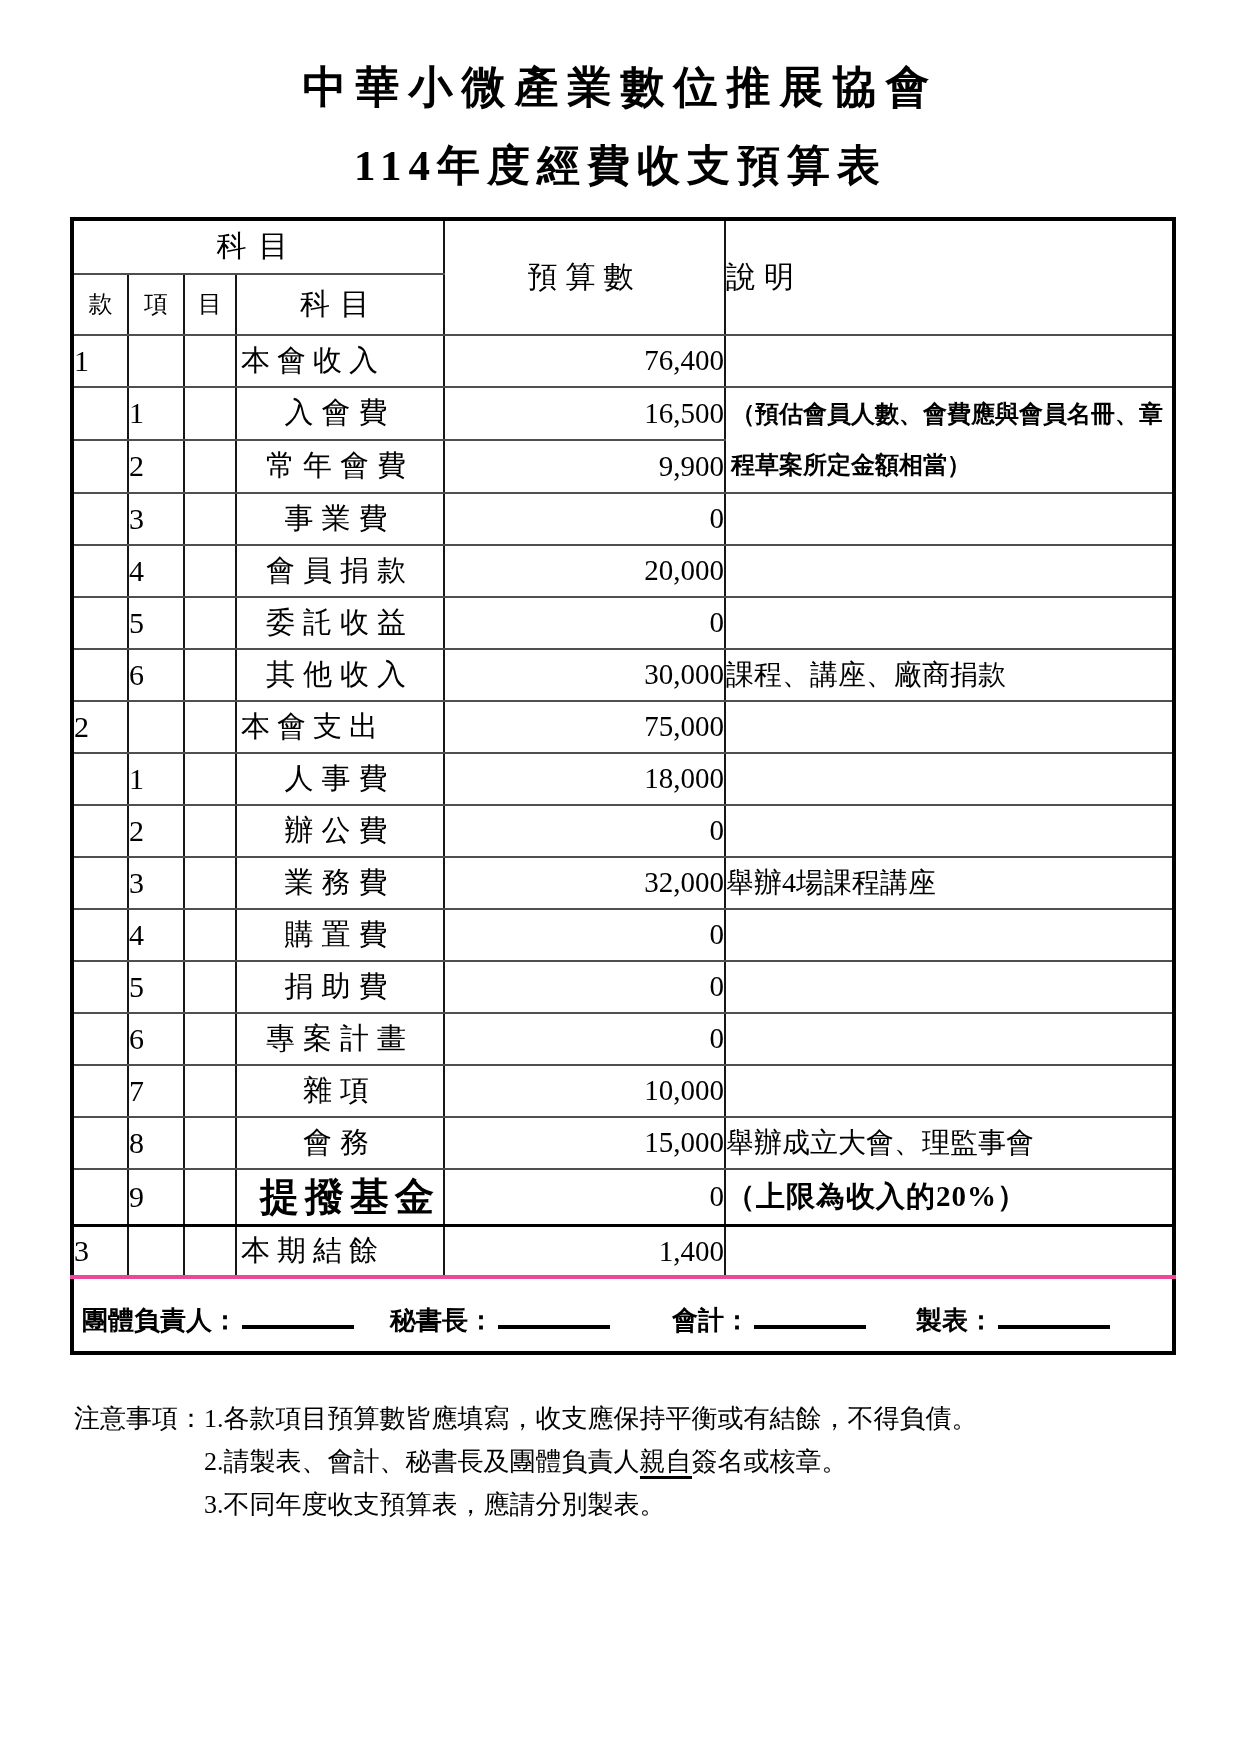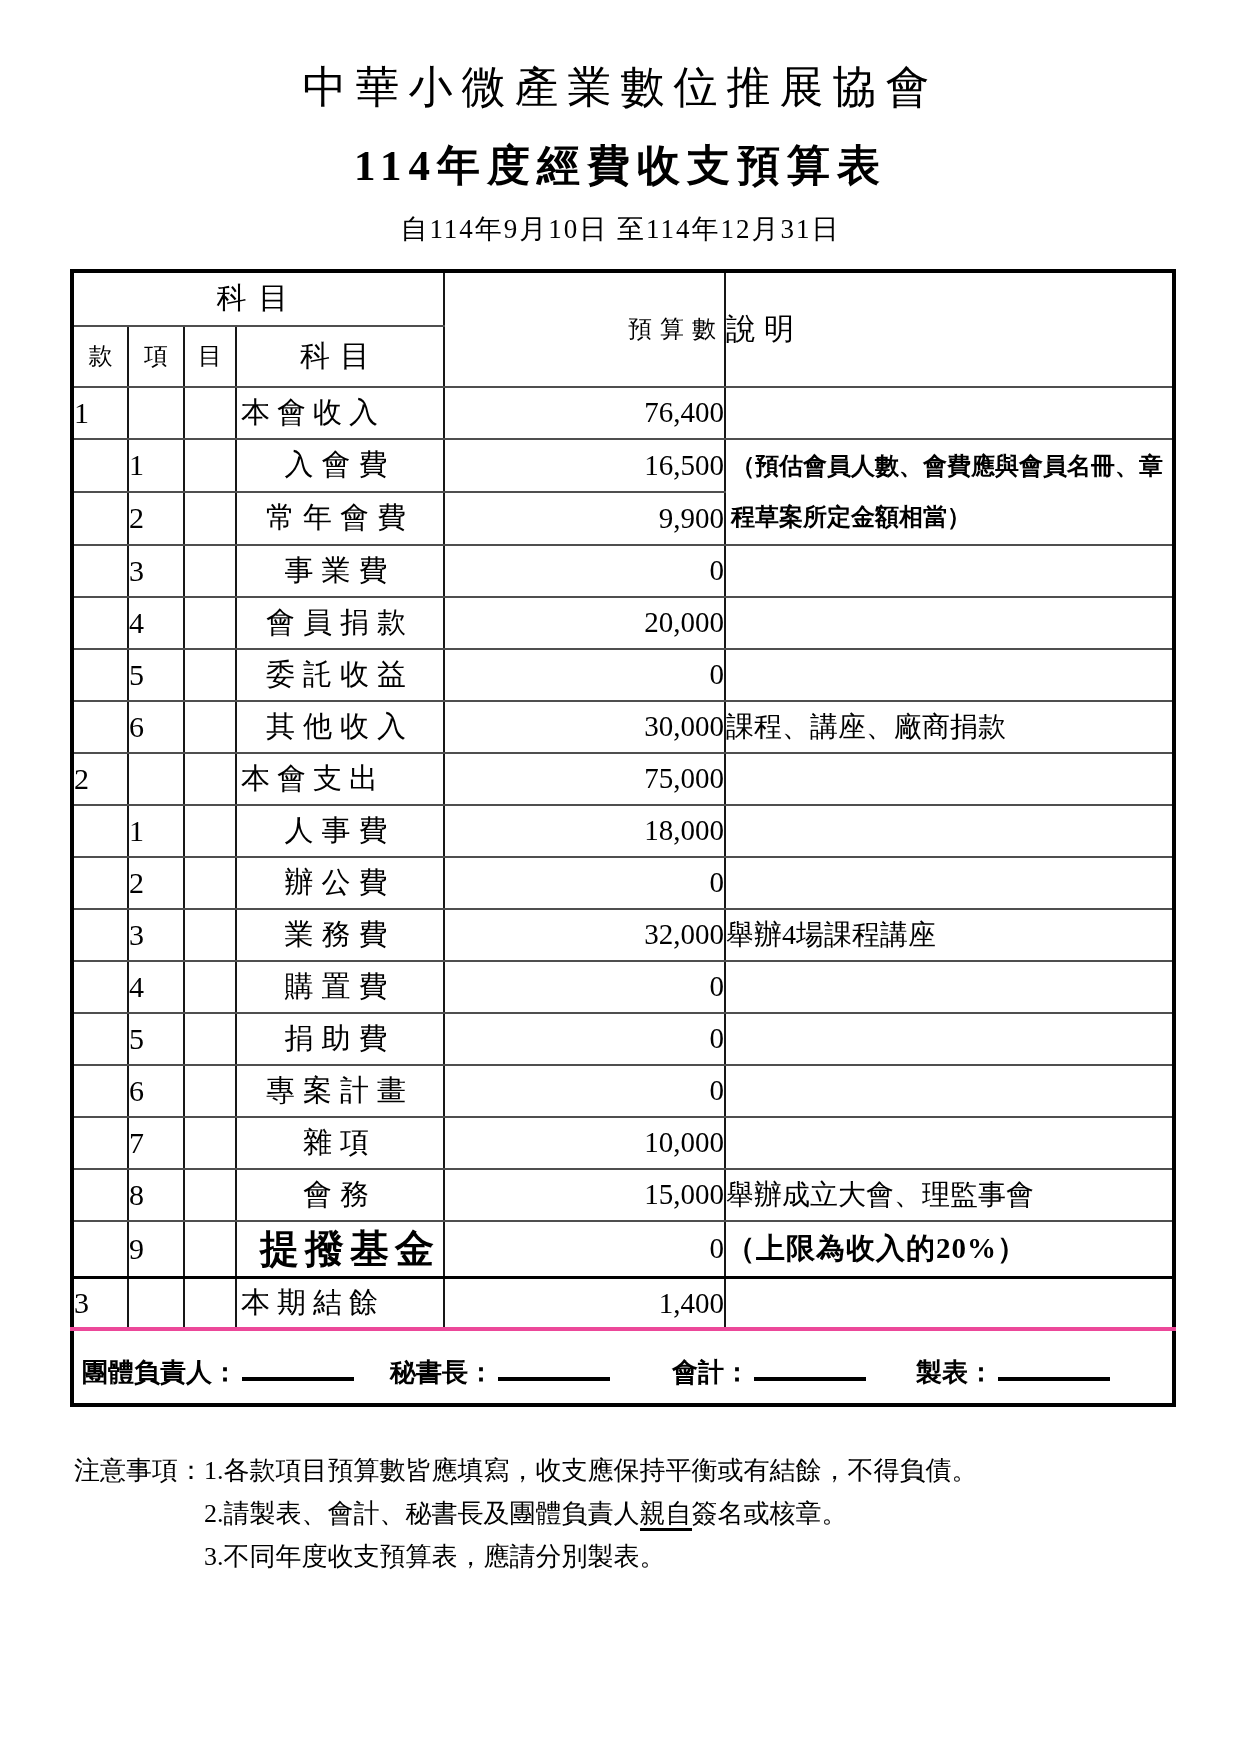--- a/index.html
+++ b/index.html
@@ -7,21 +7,21 @@
     position:relative;
     width:1241px;height:1754px;
     background:#ffffff;
     font-family:"Liberation Serif","DejaVu Serif",serif;
     color:#000;
     overflow:hidden;
   }
   .title1{
     padding-top:62px;
     text-align:center;
-    font-size:44px;font-weight:normal;
+    font-size:44px;font-weight:bold;
     letter-spacing:9px;
     line-height:1.2;
   }
   .title2{
     margin-top:22px;
     text-align:center;
     font-size:43px;font-weight:bold;
     letter-spacing:7px;
   }
   .daterange{
@@ -50,22 +50,22 @@
   tr.hdr1{height:55px;}
   tr.hdr2{height:61px;}
   tr.body-row{height:52px;}
   tr.tall{height:53px;}
   tr.sig-row{height:76px;}
   th.subject-group{
     font-size:30px;font-weight:bold;letter-spacing:12px;
     text-align:center;vertical-align:middle;
   }
   th.budget-hdr{
-    font-size:24px;font-weight:bold;letter-spacing:8px;
-    text-align:right;vertical-align:middle;
+    font-size:30px;font-weight:bold;letter-spacing:8px;
+    text-align:center;vertical-align:middle;
   }
   th.desc-hdr{
     font-size:30px;font-weight:bold;letter-spacing:8px;
     text-align:left;vertical-align:middle;
     padding-left:10px;
   }
   th.kxm{
     font-size:24px;font-weight:bold;
     text-align:center;vertical-align:middle;
   }
@@ -133,21 +133,20 @@
   .note-item{line-height:43px;}
   .u{border-bottom:3px solid #000;}
 </style>
 </head>
 <body>
 
 <div class="page">
 
   <div class="title1">中華小微產業數位推展協會</div>
   <div class="title2">114年度經費收支預算表</div>
-  <div class="daterange">自114年9月10日 至114年12月31日</div>
 
   <table class="budget">
     <colgroup>
       <col style="width:56px">
         <col style="width:56px">
         <col style="width:52px">
       <col style="width:208px">
         <col style="width:281px">
         <col style="width:449px">
     </colgroup>

